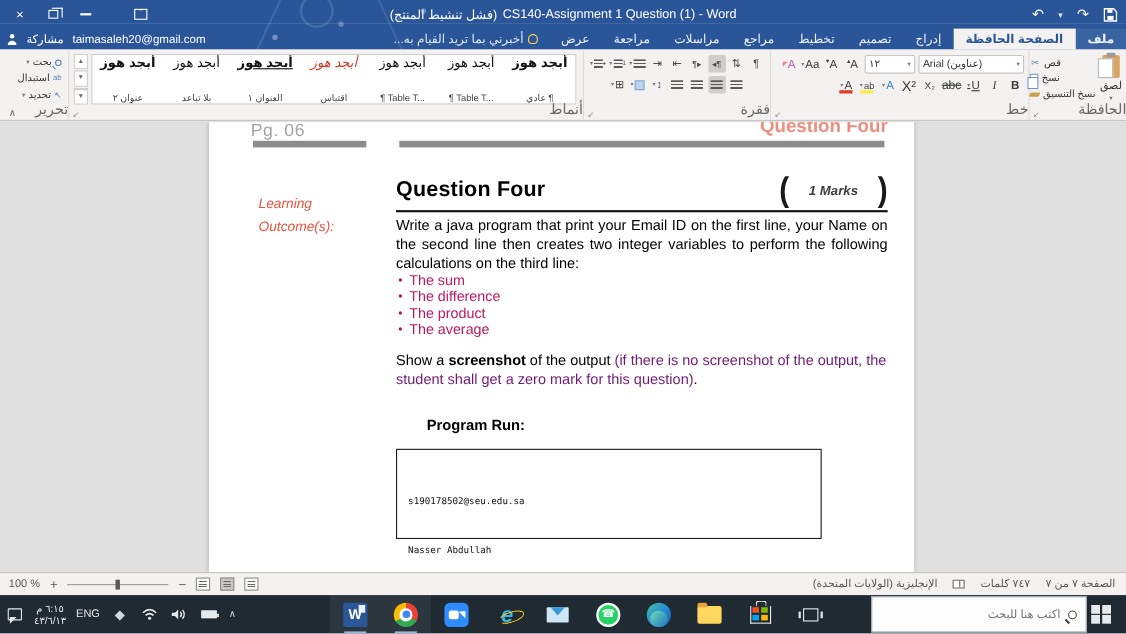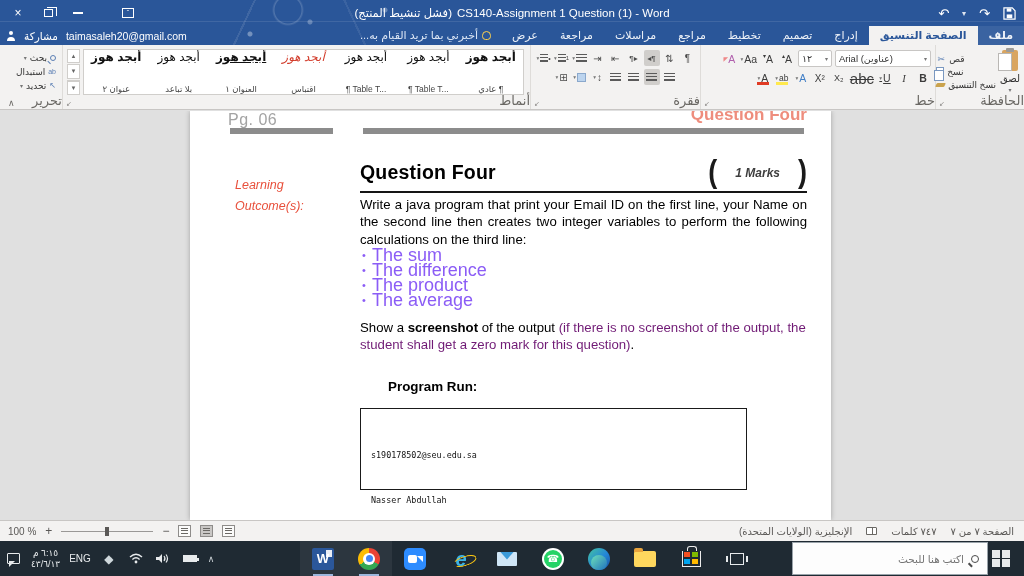--- a/index.html
+++ b/index.html
@@ -108,21 +108,21 @@
   .bar.long{left:173px;width:441px}
   .outcome{position:absolute;left:45px;top:64px;width:116px;color:#e8503c;font-style:italic;font-size:12.5px;line-height:20.7px}
   .outcome .p2{margin-top:10px}
   .main{position:absolute;left:170px;width:447px;direction:ltr}
   .heading-row{top:48px;display:flex;justify-content:space-between;align-items:center;border-bottom:2px solid #151515;padding-bottom:5px}
   .h-title{font-size:19.5px;font-weight:bold;color:#000;letter-spacing:.2px}
   .marks{display:flex;align-items:center;gap:18px}
   .brk{font-size:27px;font-weight:bold;color:#1a1a1a;transform:scaleY(1.15);line-height:1}
   .marks-txt{font-size:12px;font-weight:bold;font-style:italic;color:#3d3d3d}
   .intro{top:85px;font-size:13.2px;line-height:17.3px;color:#000;text-align:justify}
-  .bullets{top:137px;font-size:18px;line-height:14.9px;color:#8b5cf6;list-style:none}
+  .bullets{top:137px;font-size:13px;line-height:14.9px;color:#be185d;list-style:none}
   .bullets li{padding-left:12px;position:relative}
   .bullets li:before{content:"•";position:absolute;left:2px;font-size:11px}
   .note{top:208px;font-size:13.2px;line-height:17.3px;color:#000}
   .note .red{color:#701a75}
   .prun{top:268px;font-size:13.4px;font-weight:bold;color:#000}
   .outbox{top:297px;width:387px;height:82px;border:1px solid #1a1a1a;padding:9px 10px;font-family:"DejaVu Sans Mono",monospace;font-size:8.4px;line-height:15px;color:#111;white-space:pre}
 
   
   .statusbar{position:absolute;top:520px;left:0;width:1024px;height:21px;background:#f3f2f1;border-top:1px solid #c8c6c4;font-size:10px;color:#5a5856}
   .sb-left{position:absolute;left:8px;top:0;height:20px;display:flex;align-items:center;gap:9px;direction:ltr}
@@ -213,21 +213,21 @@
             <rect x="4" y="1.5" width="5" height="3.5" fill="#fff"></rect>
           </svg>
         <span>↷</span>
         <span class="sep-caret">▾</span>
         <span>↶</span>
       </div>
     </div>
 
     <div class="tabsrow">
       <div class="tab file">ملف</div>
-      <div class="tab active">الصفحة التنسيق</div>
+      <div class="tab active">الصفحة الحافظة</div>
       <div class="tab">إدراج</div>
       <div class="tab">تصميم</div>
       <div class="tab">تخطيط</div>
       <div class="tab">مراجع</div>
       <div class="tab">مراسلات</div>
       <div class="tab">مراجعة</div>
       <div class="tab">عرض</div>
       <div class="tellme">
         <span class="bulb"></span>
         <span>أخبرني بما تريد القيام به...</span>
@@ -266,36 +266,36 @@
       <div class="rlabel">الحافظة</div>
       <div class="launcher">↙</div>
     </div>
 
     <div class="rgroup g-font">
       <div class="frow">
         <div class="selbox" style="width:96px">
           <span>Arial (عناوين)</span>
             <span class="dd">▾</span>
         </div>
-        <div class="selbox" style="width:34px">
+        <div class="selbox" style="width:46px">
           <span>١٢</span>
             <span class="dd">▾</span>
         </div>
         <span class="fbtn">A<span class="grow-sub">▴</span></span>
         <span class="fbtn">A<span class="grow-sub">▾</span></span>
         <span class="fbtn">Aa<span class="dd">▾</span></span>
         <span class="fbtn" style="color:#b05fad">A<span style="font-size:6px;color:#e88">◤</span></span>
       </div>
       <div class="frow">
         <span class="fbtn" style="font-weight:bold">B</span>
         <span class="fbtn" style="font-style:italic;font-family:'Liberation Serif',serif">I</span>
         <span class="fbtn" style="text-decoration:underline">U<span class="dd">▾</span></span>
-        <span class="fbtn" style="text-decoration:line-through;font-size:15px">abc</span>
+        <span class="fbtn" style="text-decoration:line-through;font-size:11px">abc</span>
         <span class="fbtn" style="font-size:9px">X₂</span>
-        <span class="fbtn" style="font-size:10px">X²</span>
+        <span class="fbtn" style="font-size:13px">X²</span>
         <span class="fbtn" style="color:#3f7ec6">A<span class="dd">▾</span></span>
         <span class="fbtn u-yel" style="font-size:8.5px">ab<span class="dd">▾</span></span>
         <span class="fbtn u-red">A<span class="dd">▾</span></span>
       </div>
       <div class="rlabel">خط</div>
       <div class="launcher">↙</div>
     </div>
 
     <div class="rgroup g-para">
       <div class="prow">

